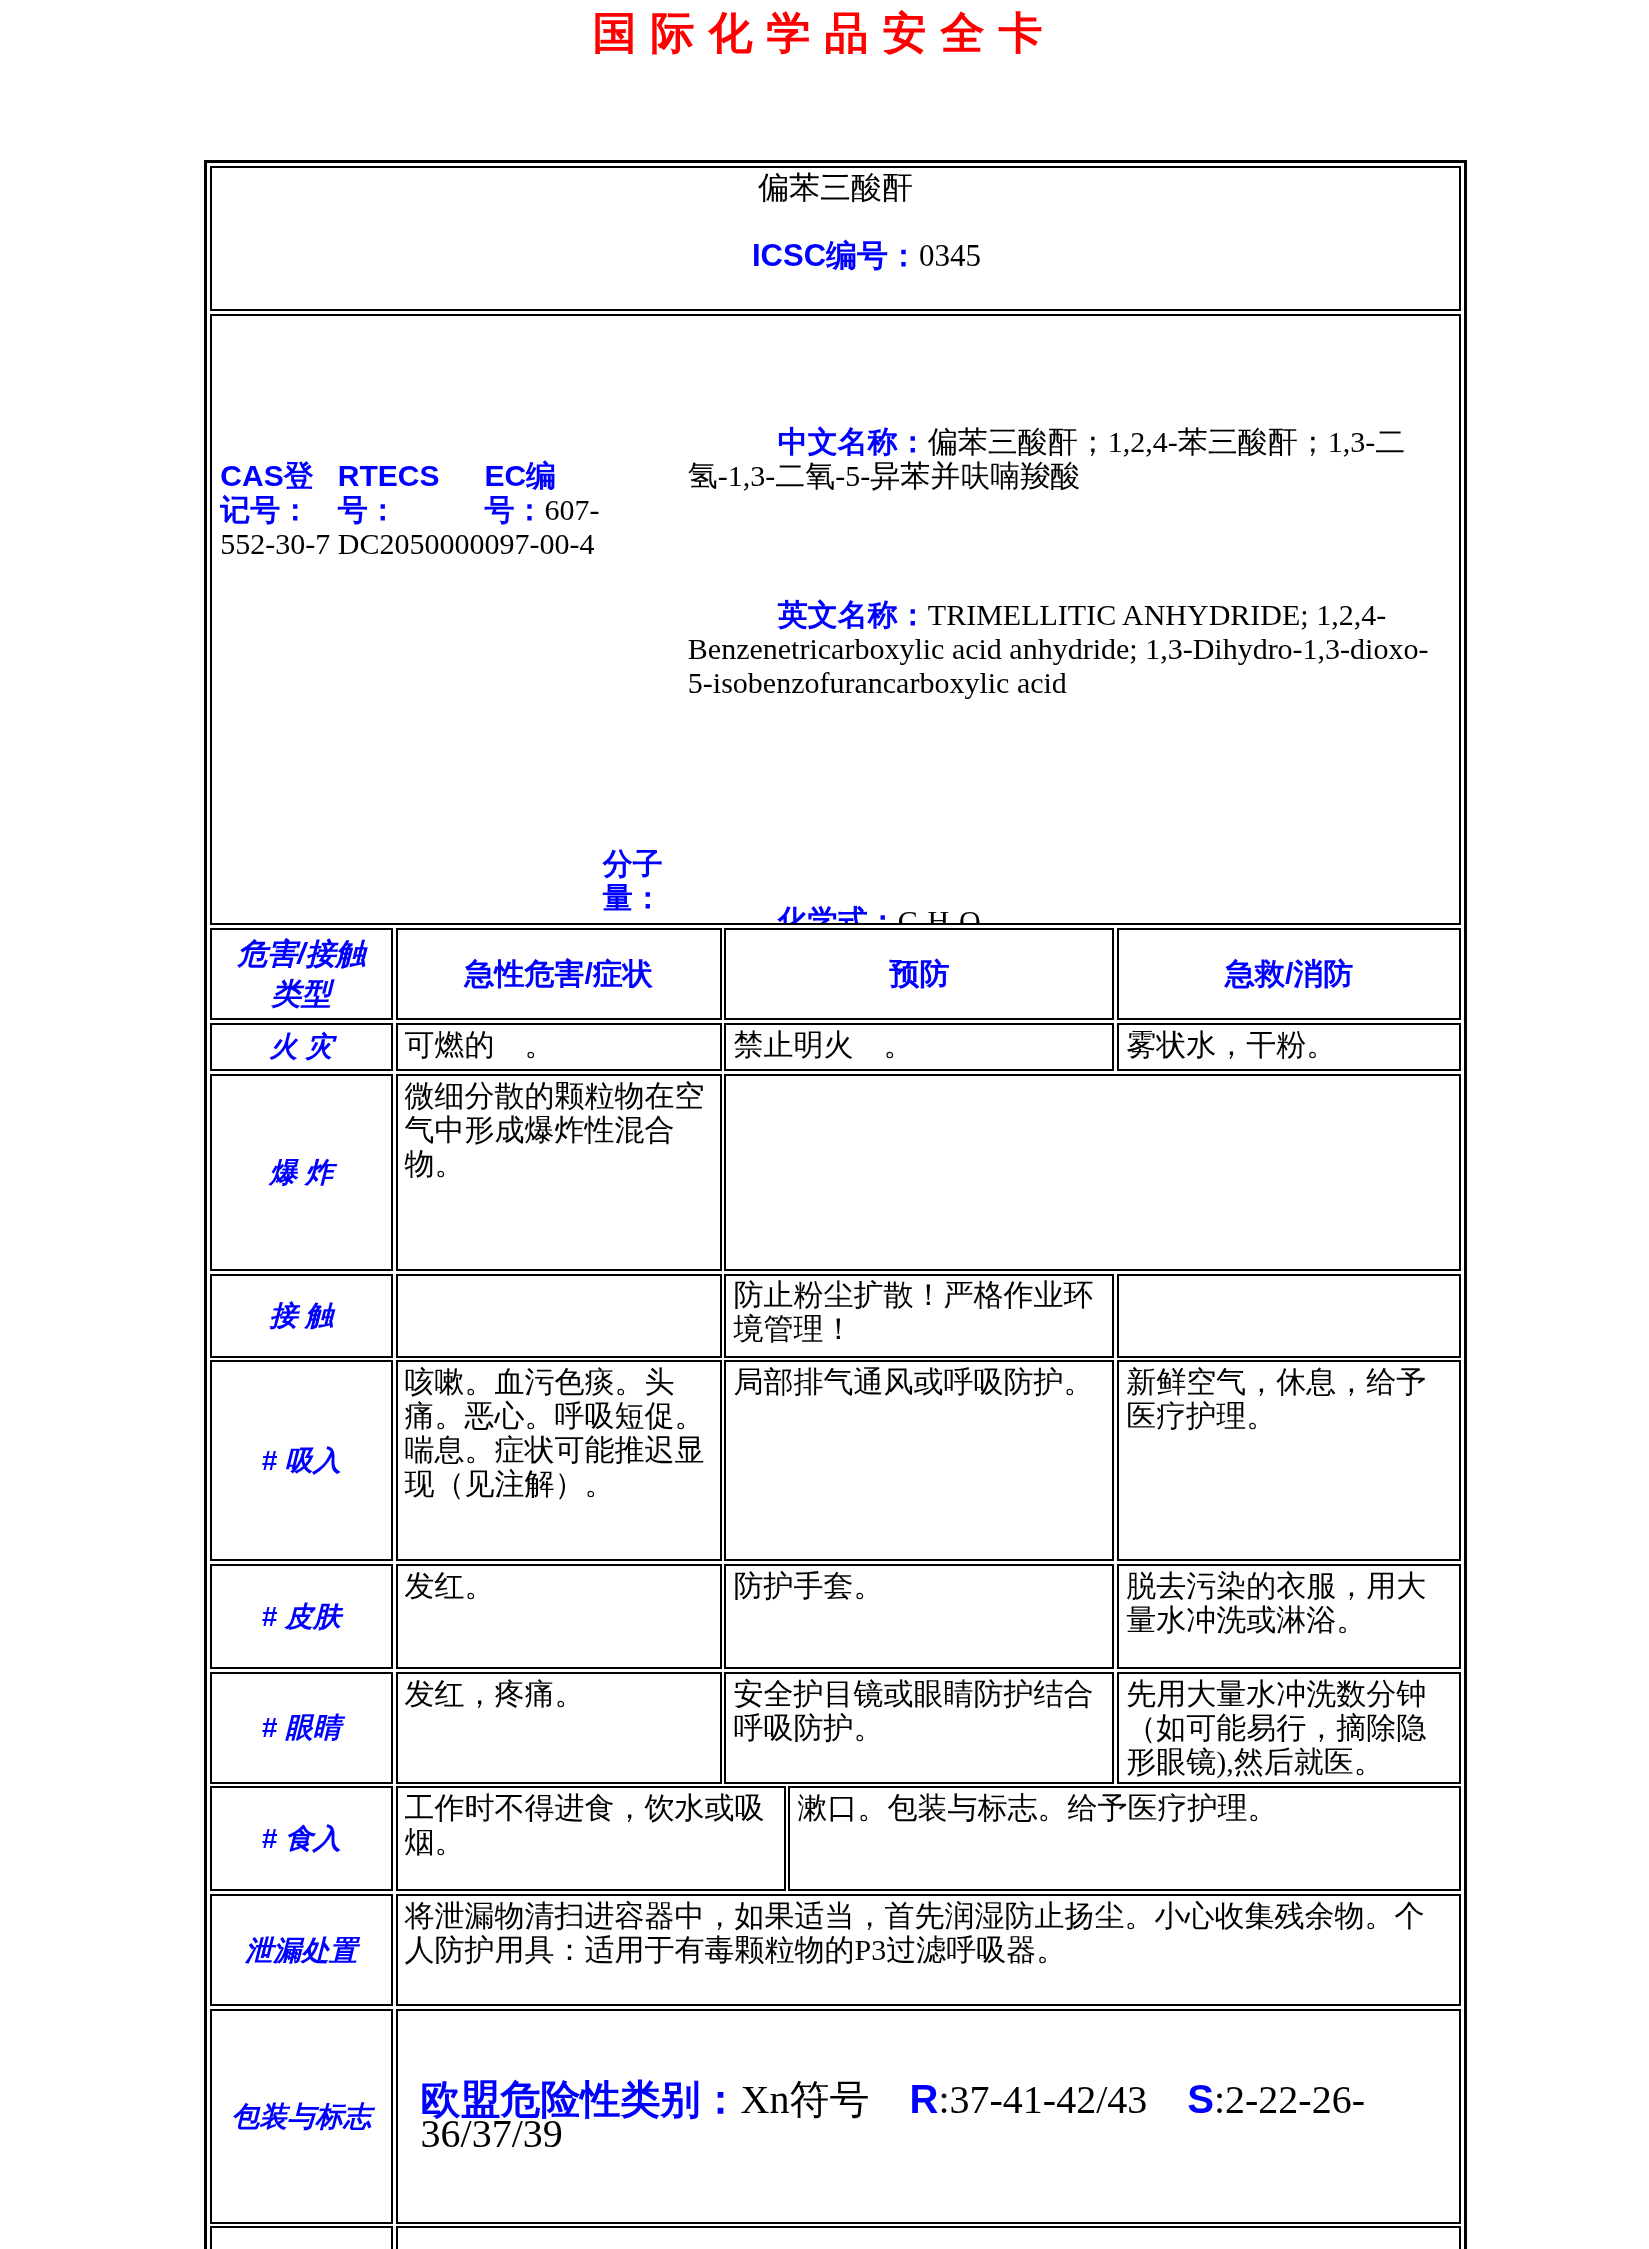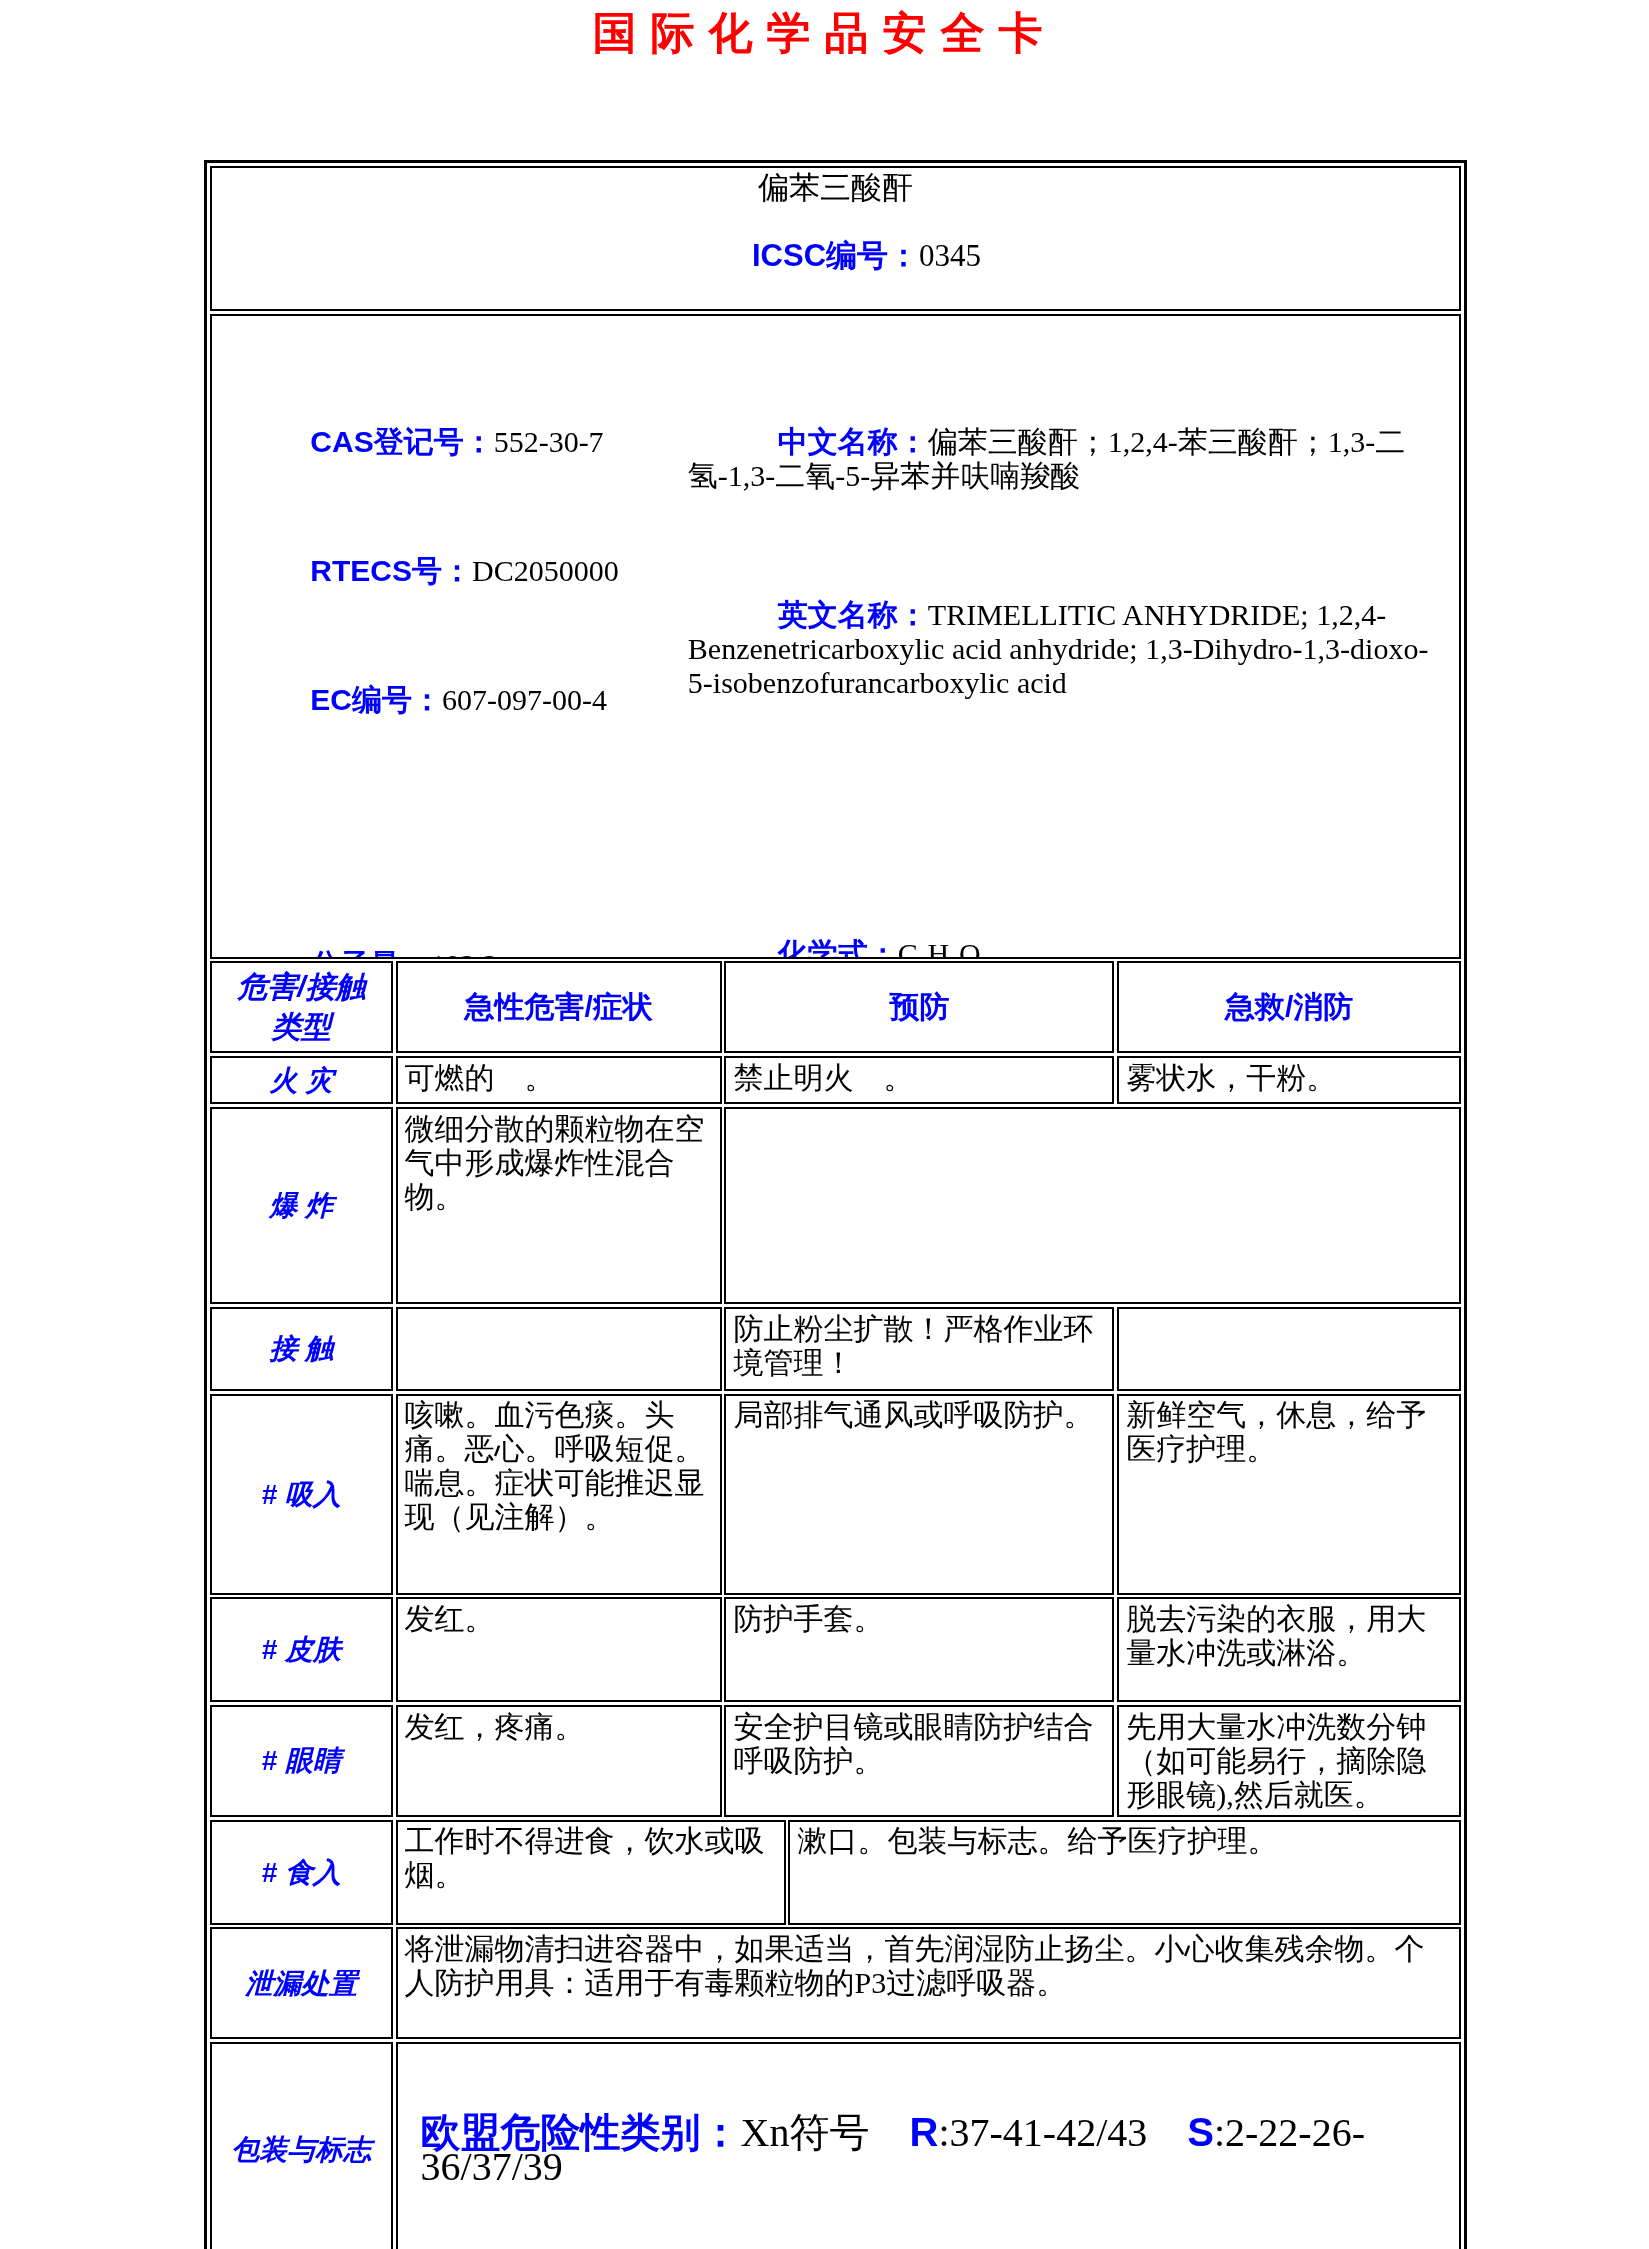--- a/index.html
+++ b/index.html
@@ -54,21 +54,21 @@
     font-weight:bold;
     margin-top:11px;
   }
   .namecell {
     display:flex; align-items:center; justify-content:space-between;
     font-size:31px;
     flex-direction:column;
   }
   .idcell { padding:7px 8.5px; }
   .idgrid { display:flex; width:100%; height:100%; }
-  .idcol-left  { flex:0 0 38%; display:flex; flex-direction:column; }
+  .idcol-left  { flex:0 0 38%; display:flex; }
   .idcol-right { flex:1 1 auto; display:flex; flex-direction:column; }
   .idline { margin-bottom:27px; }
   .en-block { margin-top:37px; }
   .bottomline { margin-top:auto; padding-bottom:1.4px; }
   .sub { font-size:65%; vertical-align:-0.35em; }
   .euline { font-size:40px;padding-left:16px; }
   .eu-space { display:inline-block; width:40px; }
 </style>
 </head>
 <body>

